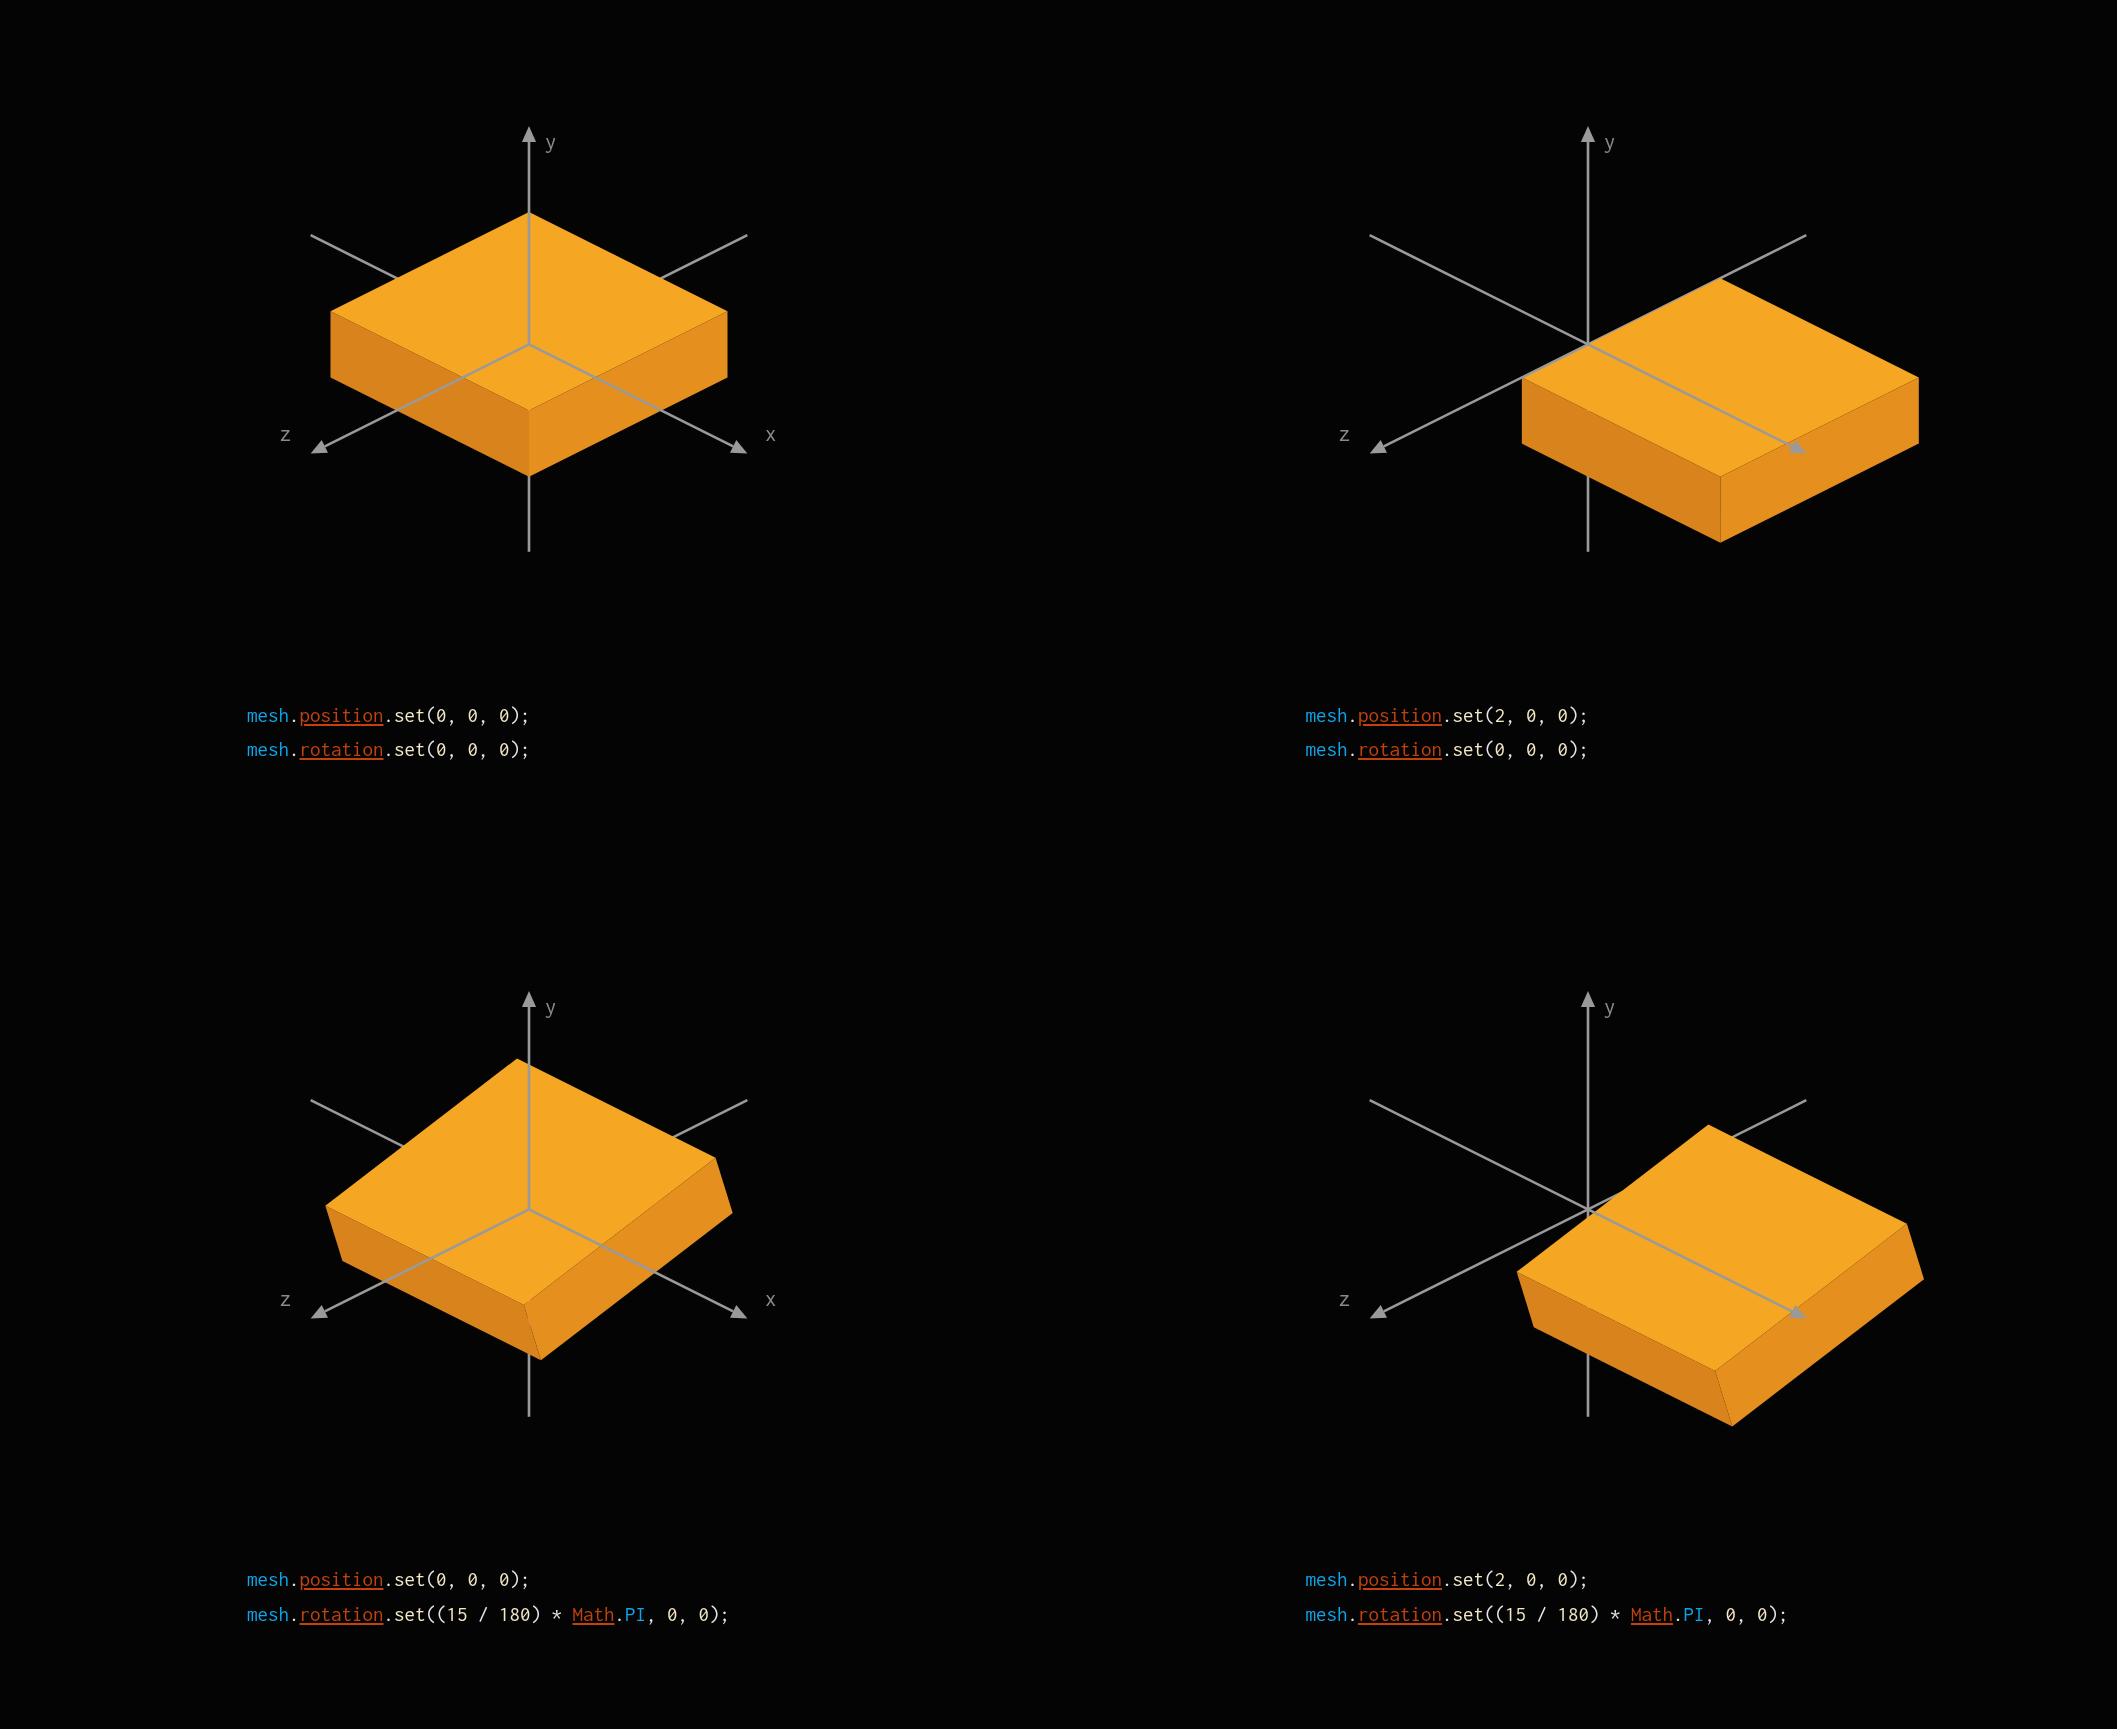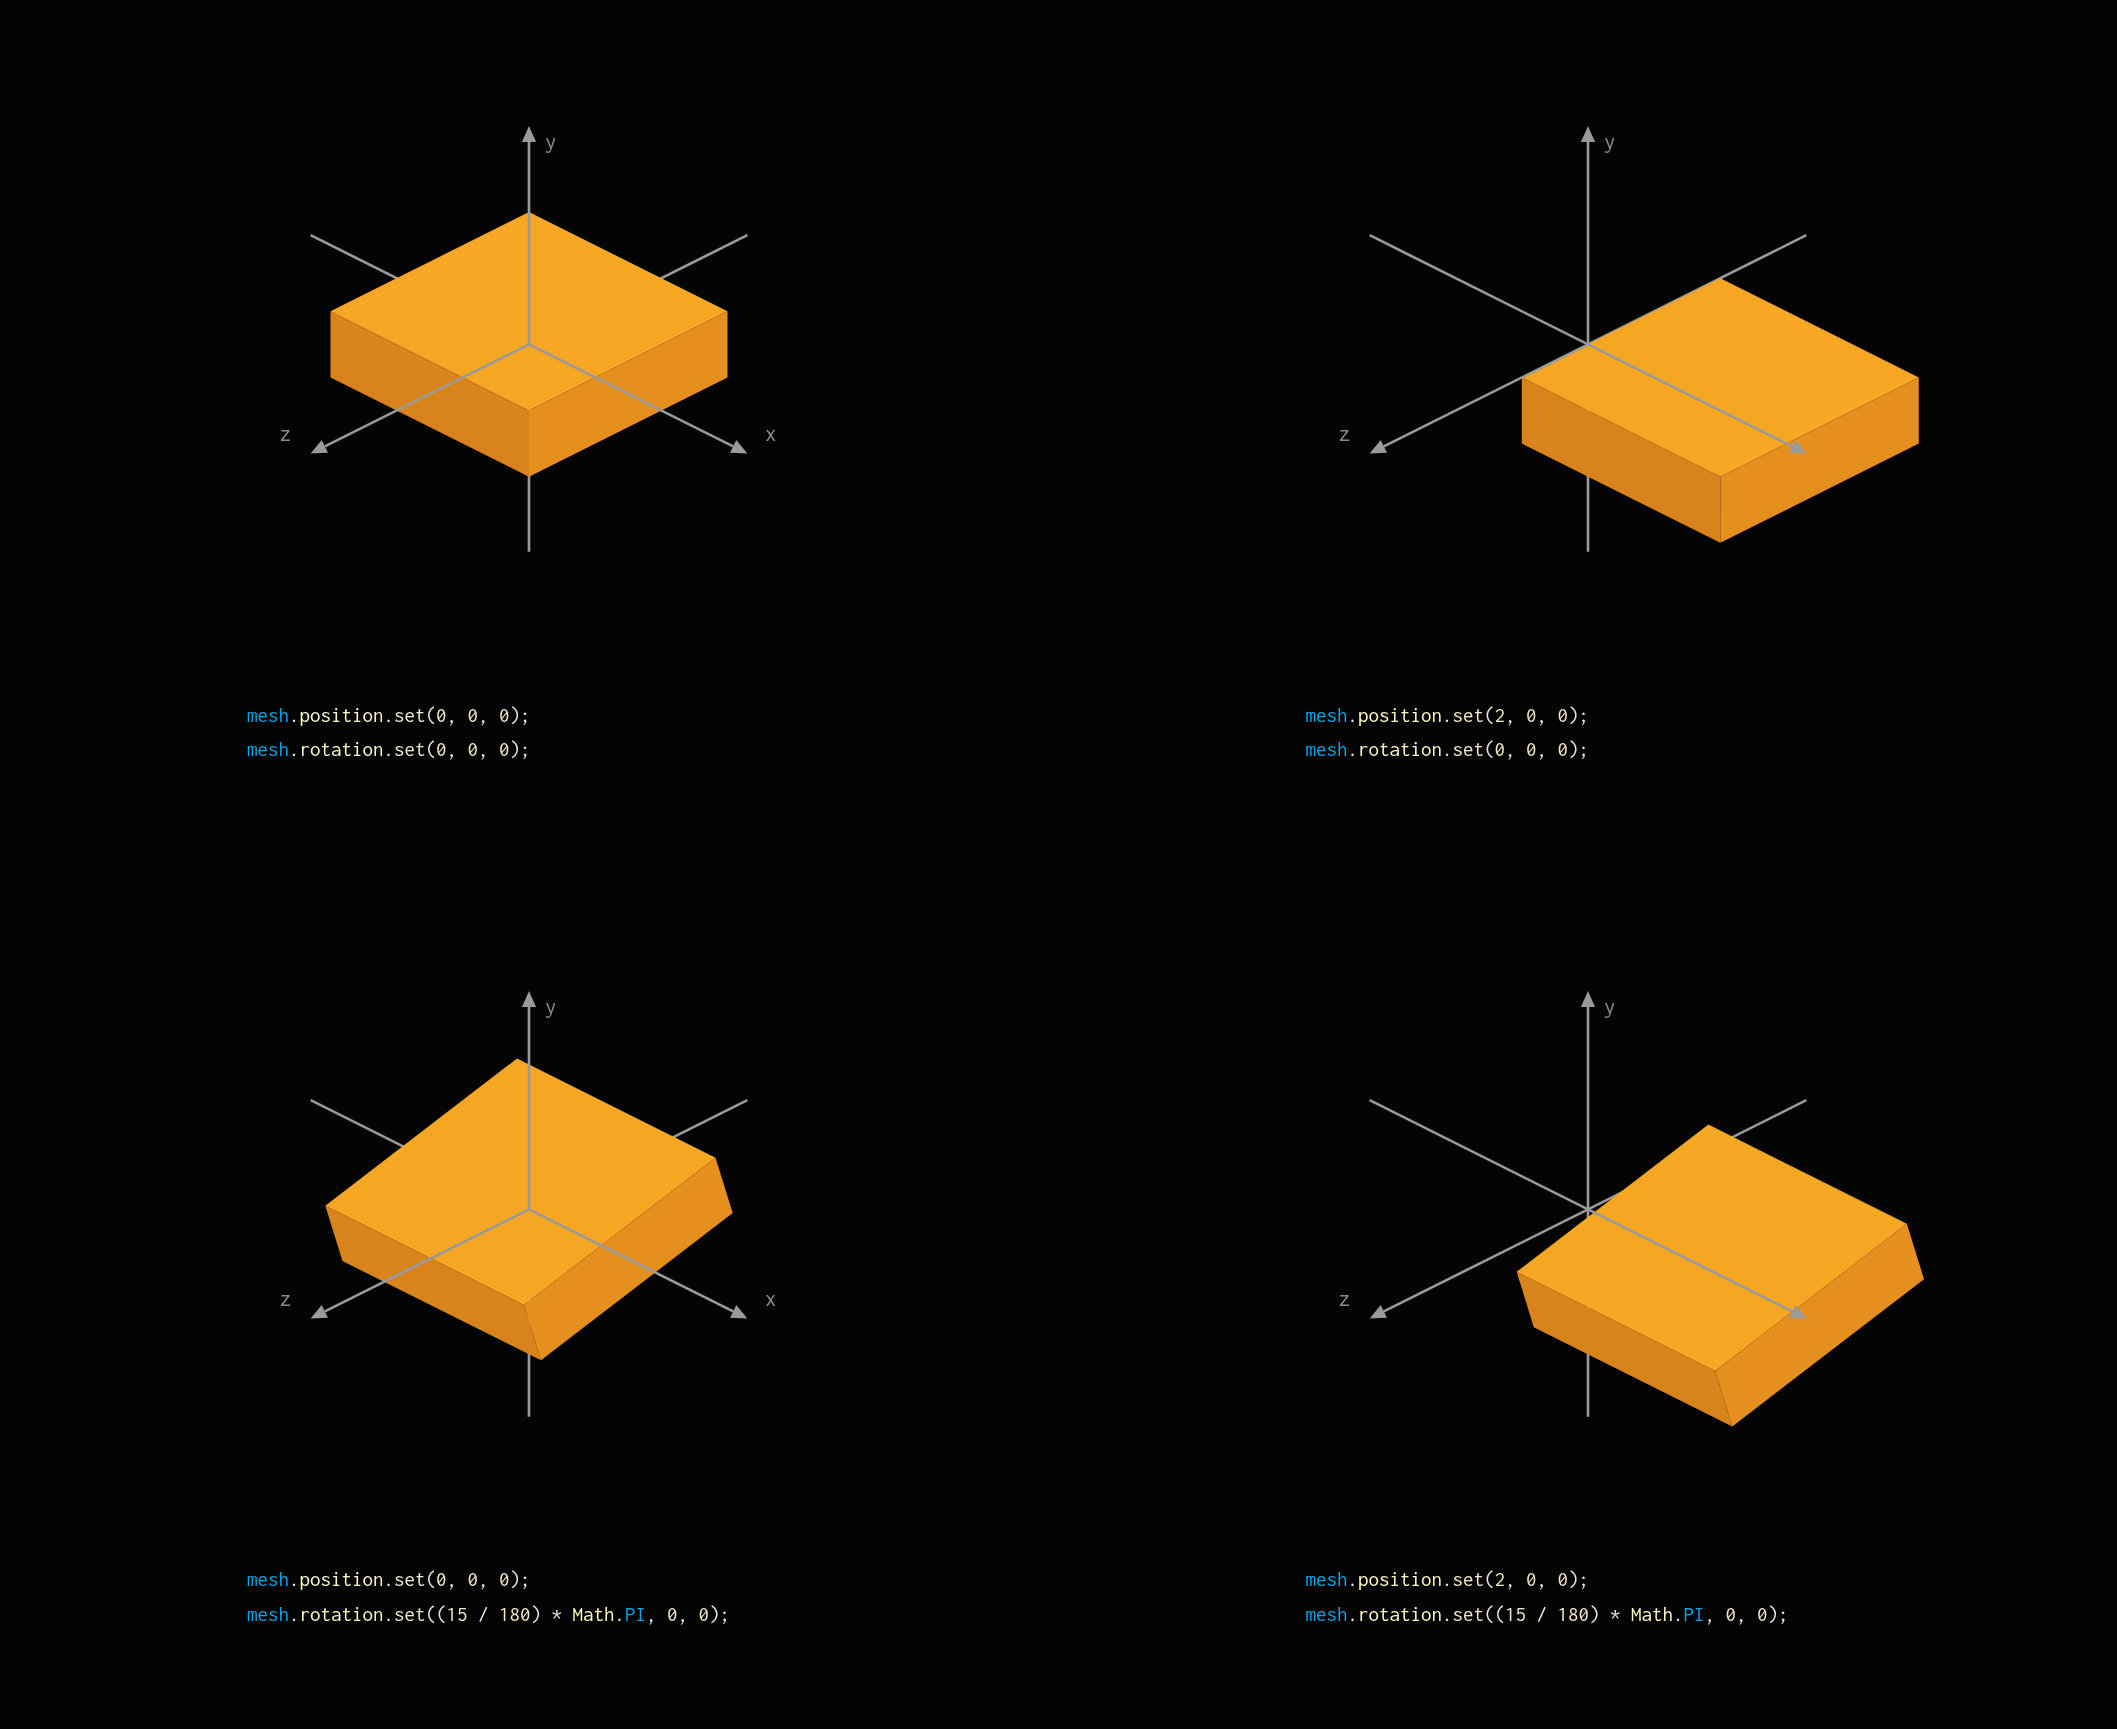--- a/index.html
+++ b/index.html
@@ -32,21 +32,21 @@
   .code {
     font-size: 21px;
     line-height: 1.65;
     margin-top: 26.5px;
     align-self: flex-start;
     margin-left: 247px;
     white-space: pre;
   }
   .tok-obj  { color: #0ea5e9; }
   .tok-dot  { color: #e6e6e6; }
-  .tok-prop { color: #fef9c3; }
+  .tok-prop { color: #c2410c; text-decoration: underline; }
   .tok-fn   { color: #f5e9c9; }
   .tok-paren{ color: #e6e6e6; }
   .tok-num  { color: #f5e9c9; }
   .tok-sep  { color: #e6e6e6; }
   .axis-line { stroke: #9a9a9a; stroke-width: 3; fill: none; }
   .axis-arrow { fill: #9a9a9a; }
   .axis-label { fill: #8a8a8a; font-size: 26px; font-family: inherit; }
   .face-top   { fill: #f5a623; }
   .face-left  { fill: #d9831c; }
   .face-right { fill: #e58f1e; }

